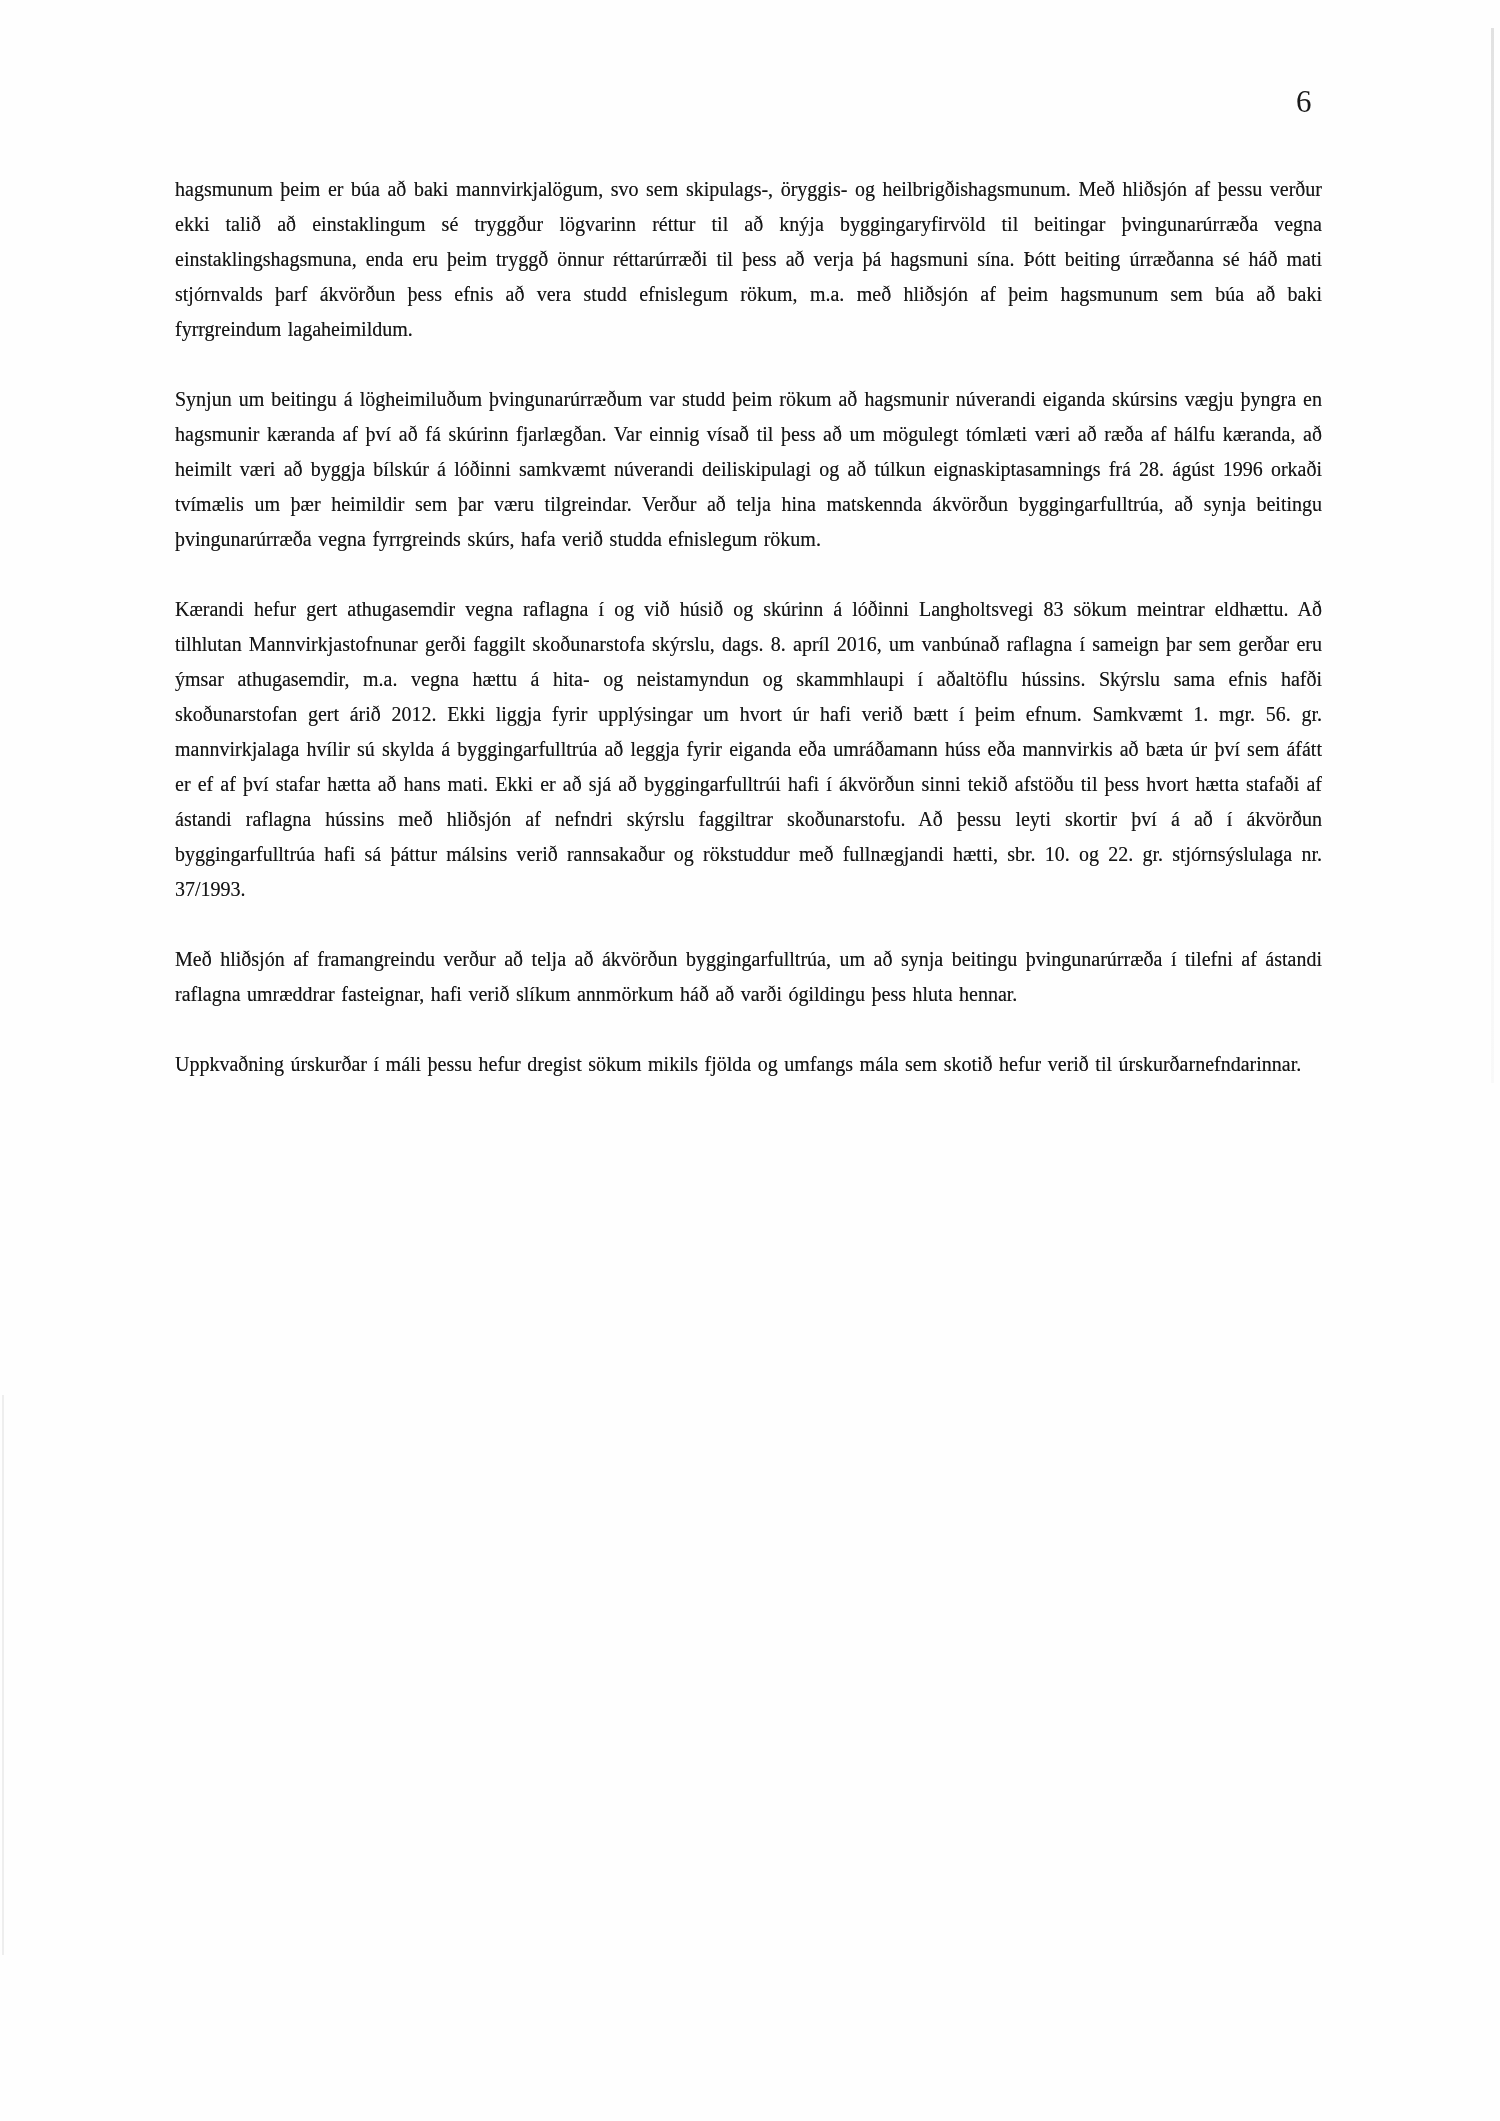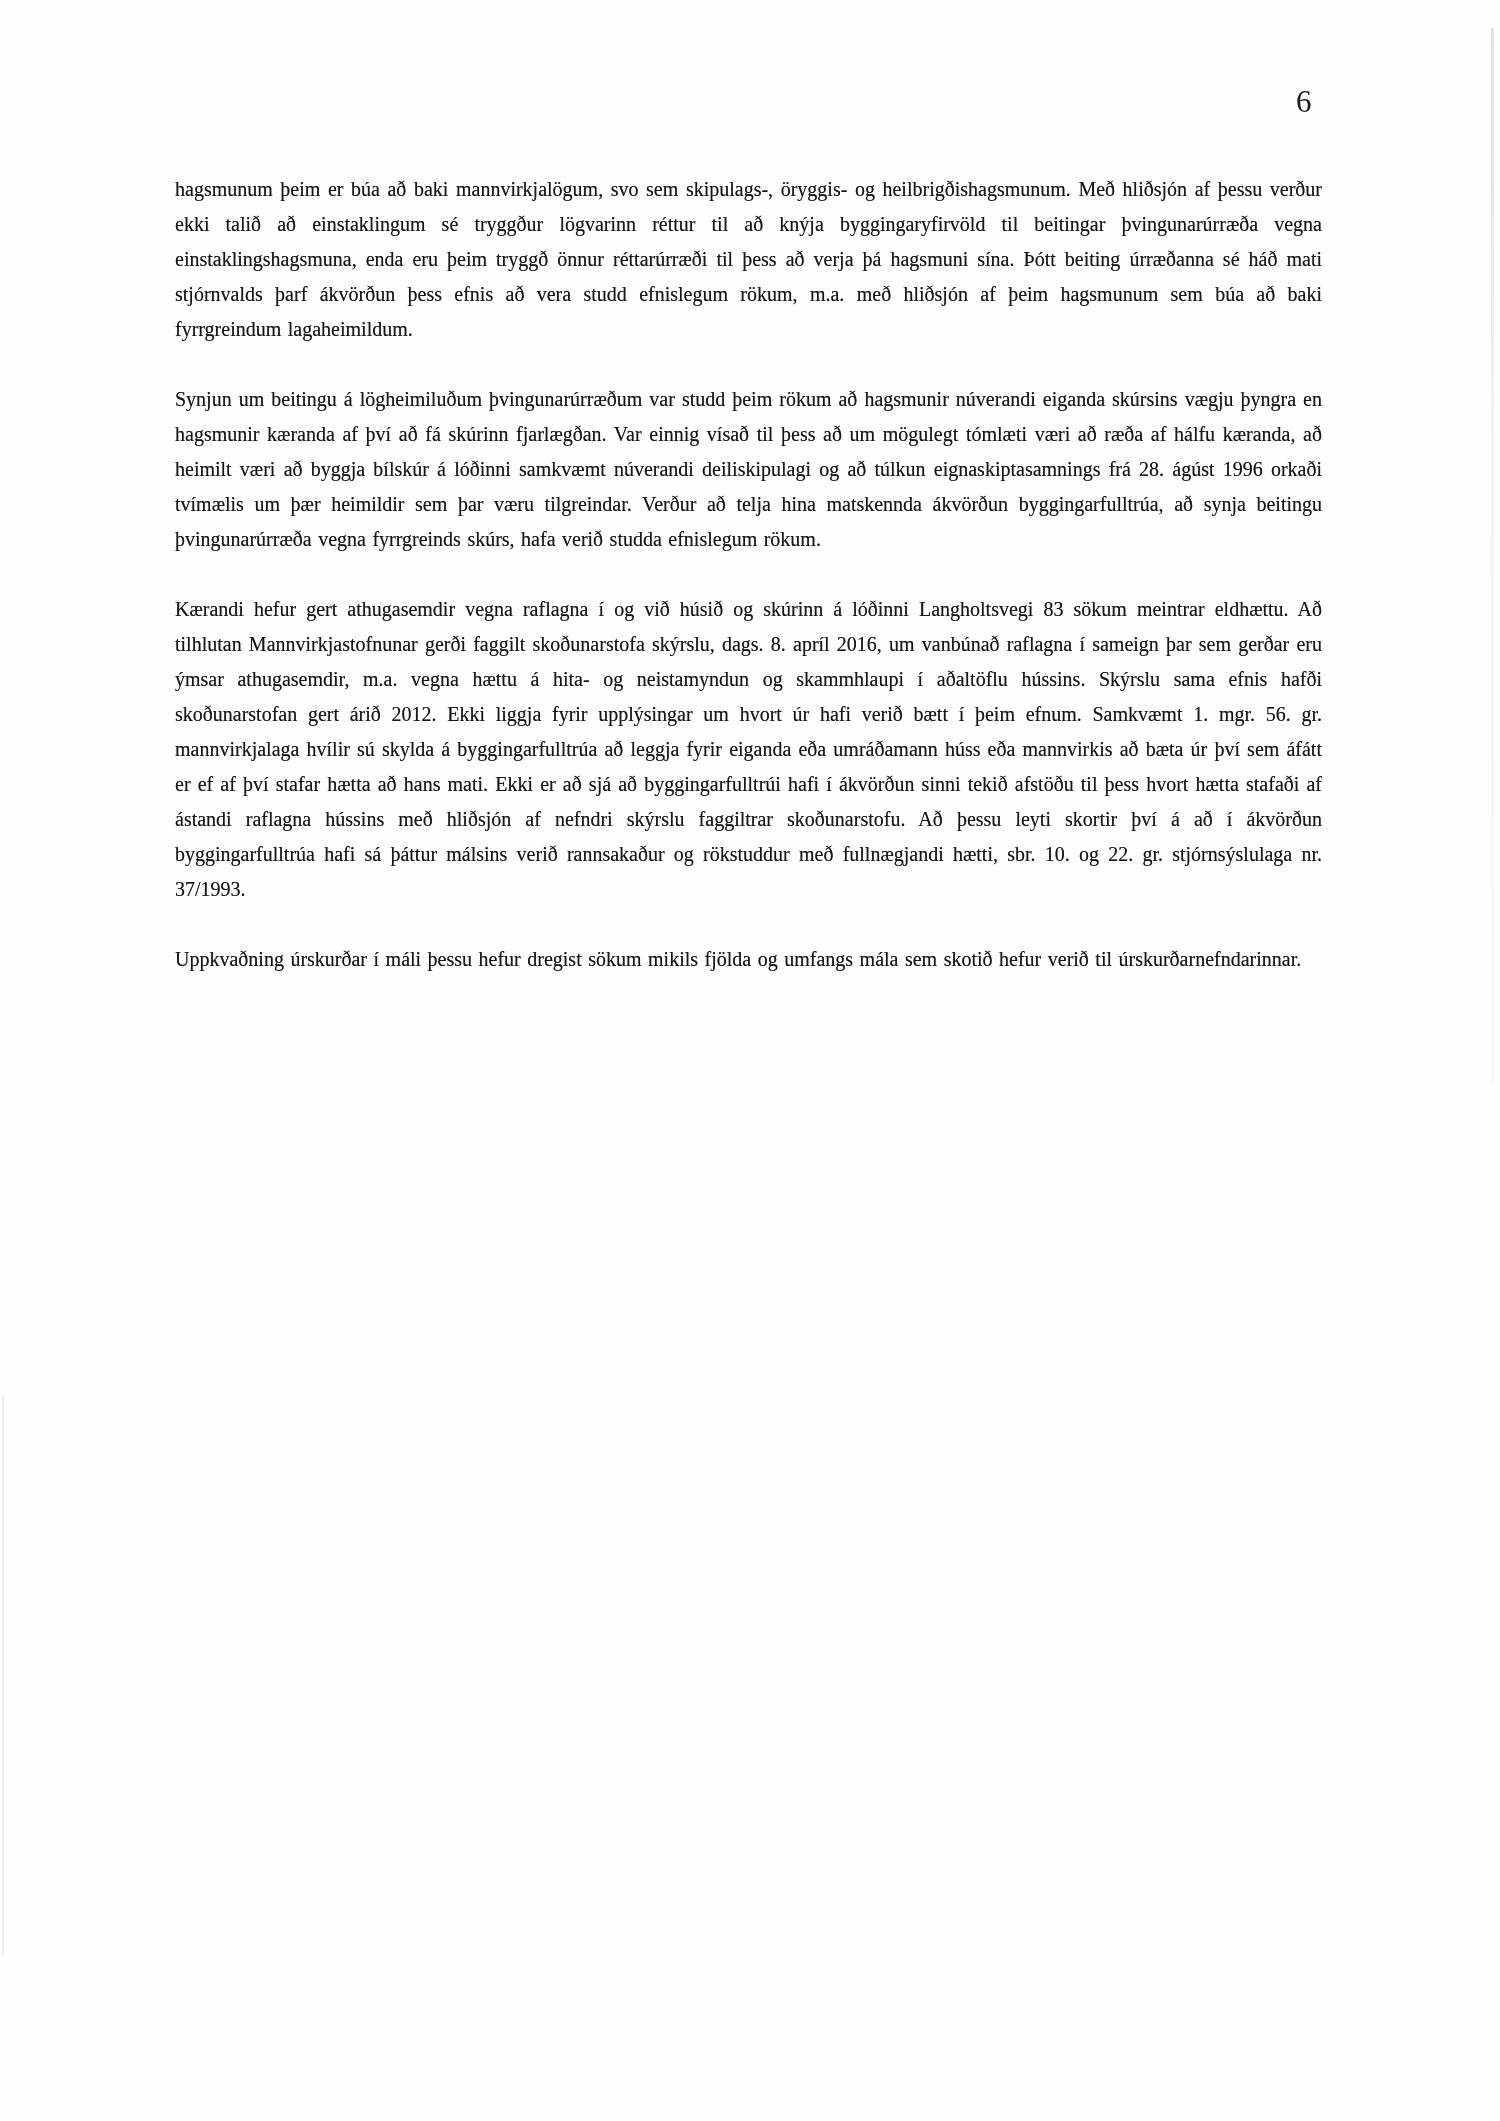--- a/index.html
+++ b/index.html
@@ -78,19 +78,20 @@
 <body>
 
 <div class="scan-page">
 
   <div class="page-number">6</div>
 
   <div class="text-block">
     <p>hagsmunum þeim er búa að baki mannvirkjalögum, svo sem skipulags-, öryggis- og heilbrigðishagsmunum. Með hliðsjón af þessu verður ekki talið að einstaklingum sé tryggður lögvarinn réttur til að knýja byggingaryfirvöld til beitingar þvingunarúrræða vegna einstaklingshagsmuna, enda eru þeim tryggð önnur réttarúrræði til þess að verja þá hagsmuni sína. Þótt beiting úrræðanna sé háð mati stjórnvalds þarf ákvörðun þess efnis að vera studd efnislegum rökum, m.a. með hliðsjón af þeim hagsmunum sem búa að baki fyrrgreindum lagaheimildum.</p>
     <p>Synjun um beitingu á lögheimiluðum þvingunarúrræðum var studd þeim rökum að hagsmunir núverandi eiganda skúrsins vægju þyngra en hagsmunir kæranda af því að fá skúrinn fjarlægðan. Var einnig vísað til þess að um mögulegt tómlæti væri að ræða af hálfu kæranda, að heimilt væri að byggja bílskúr á lóðinni samkvæmt núverandi deiliskipulagi og að túlkun eignaskiptasamnings frá 28. ágúst 1996 orkaði tvímælis um þær heimildir sem þar væru tilgreindar. Verður að telja hina matskennda ákvörðun byggingarfulltrúa, að synja beitingu þvingunarúrræða vegna fyrrgreinds skúrs, hafa verið studda efnislegum rökum.</p>
     <p>Kærandi hefur gert athugasemdir vegna raflagna í og við húsið og skúrinn á lóðinni Langholtsvegi 83 sökum meintrar eldhættu. Að tilhlutan Mannvirkjastofnunar gerði faggilt skoðunarstofa skýrslu, dags. 8. apríl 2016, um vanbúnað raflagna í sameign þar sem gerðar eru ýmsar athugasemdir, m.a. vegna hættu á hita- og neistamyndun og skammhlaupi í aðaltöflu hússins. Skýrslu sama efnis hafði skoðunarstofan gert árið 2012. Ekki liggja fyrir upplýsingar um hvort úr hafi verið bætt í þeim efnum. Samkvæmt 1. mgr. 56. gr. mannvirkjalaga hvílir sú skylda á byggingarfulltrúa að leggja fyrir eiganda eða umráðamann húss eða mannvirkis að bæta úr því sem áfátt er ef af því stafar hætta að hans mati. Ekki er að sjá að byggingarfulltrúi hafi í ákvörðun sinni tekið afstöðu til þess hvort hætta stafaði af ástandi raflagna hússins með hliðsjón af nefndri skýrslu faggiltrar skoðunarstofu. Að þessu leyti skortir því á að í ákvörðun byggingarfulltrúa hafi sá þáttur málsins verið rannsakaður og rökstuddur með fullnægjandi hætti, sbr. 10. og 22. gr. stjórnsýslulaga nr. 37/1993.</p>
+    <p>Með hliðsjón af framangreindu verður að telja að ákvörðun byggingarfulltrúa, um að synja beitingu þvingunarúrræða í tilefni af ástandi raflagna umræddrar fasteignar, hafi verið slíkum annmörkum háð að varði ógildingu þess hluta hennar.</p>
     <p>Uppkvaðning úrskurðar í máli þessu hefur dregist sökum mikils fjölda og umfangs mála sem skotið hefur verið til úrskurðarnefndarinnar.</p>
   </div>
 
   <div class="scan-streak-right"></div>
   <div class="scan-streak-left"></div>
 
 </div>
 
 </body></html>

